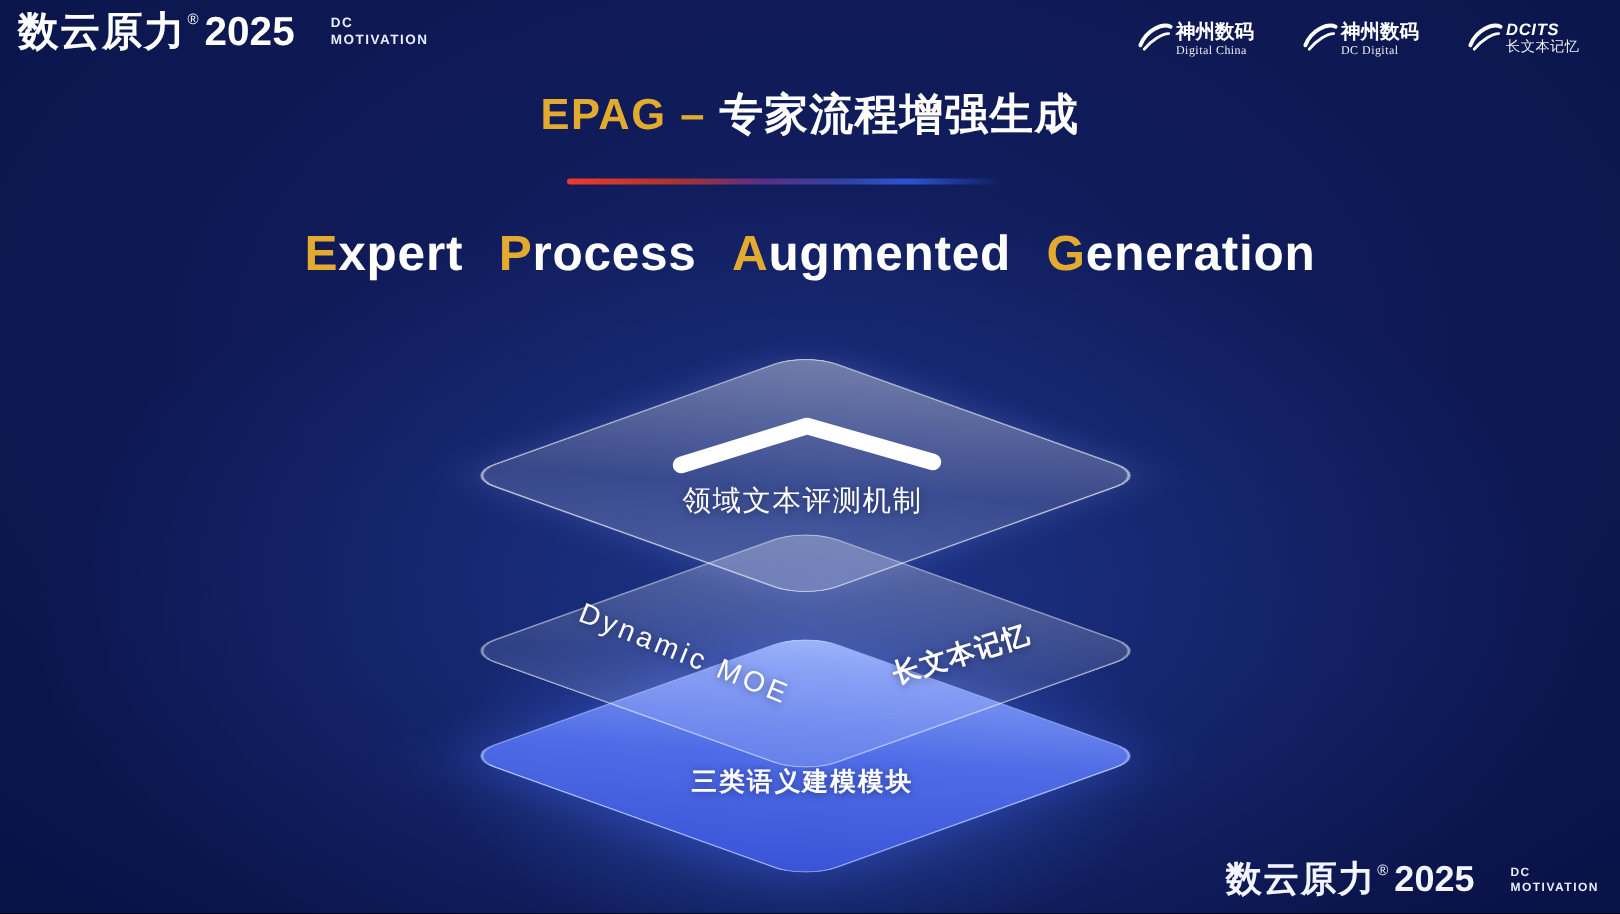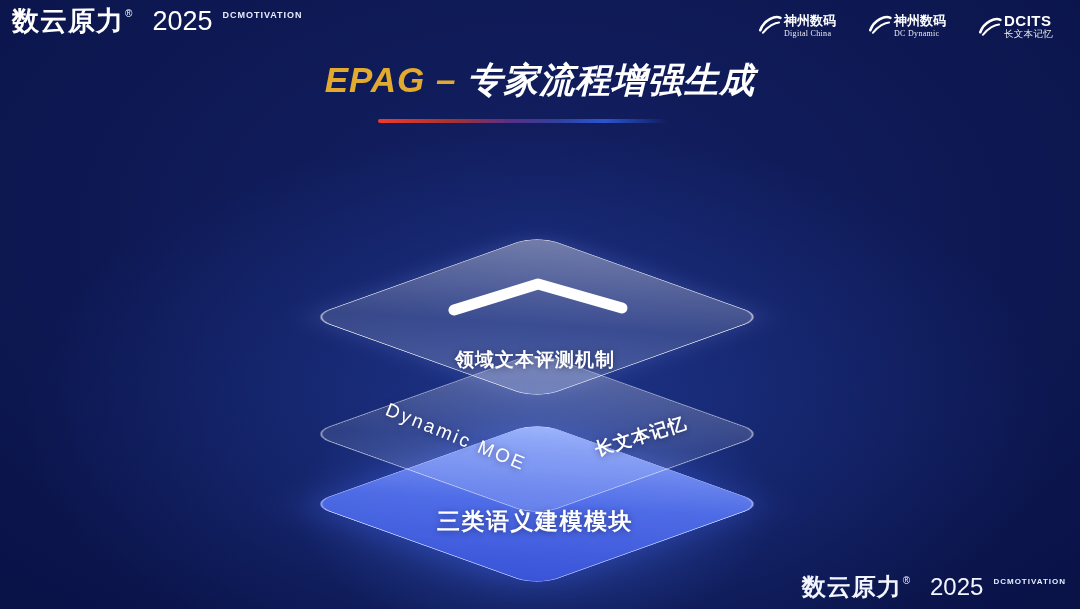--- a/index.html
+++ b/index.html
@@ -9,43 +9,43 @@
     background:
       radial-gradient(ellipse 760px 420px at 50% 68%, rgba(52,92,215,0.38), rgba(52,92,215,0) 68%),
       radial-gradient(ellipse 1500px 950px at 50% 38%, #132063 0%, #0a1348 52%, #050a2c 100%);
   }
 
   
   .brand { display:flex; align-items:flex-start; color:#fff; }
   .brand-top { position:absolute; left:12px; top:8px; }
   .brand-name { font-size:27px; font-weight:800; letter-spacing:1px; line-height:1; }
   .brand-reg { font-size:10px; margin:0 1px; vertical-align:top; }
-  .brand-year { font-size:27px; font-weight:400; line-height:1; margin-left:19px; }
-  .brand-sub { margin-left:10px; margin-top:2px; display:flex; flex-direction:row; font-size:9px; font-weight:600; letter-spacing:1px; line-height:1.25; color:#e8edff; }
+  .brand-year { font-size:27px; font-weight:700; line-height:1; margin-left:3px; }
+  .brand-sub { margin-left:24px; margin-top:2px; display:flex; flex-direction:column; font-size:9px; font-weight:600; letter-spacing:1px; line-height:1.25; color:#e8edff; }
 
   .live-label { position:absolute; left:12px; top:57px; font-size:21px; font-weight:800; color:#fff; letter-spacing:0.5px; }
 
   
-  .epag-heading { position:absolute; left:0; right:0; top:57px; text-align:center; font-size:35px; font-weight:800; color:#fff; letter-spacing:1px;font-style:italic; }
+  .epag-heading { position:absolute; left:0; right:0; top:57px; text-align:center; font-size:29px; font-weight:800; color:#fff; letter-spacing:1px; }
   .gold { color:#e2aa2e; }
 
   .divider { position:absolute; left:378px; top:119px; width:290px; height:4px; border-radius:2px;
     background:linear-gradient(90deg,#ef3b2d 0%,#a9332e 25%,#5a2f86 45%,#32409e 62%,#2b55d0 78%,rgba(40,90,210,0) 100%); }
 
   .main-title { position:absolute; left:0; right:0; top:150px; text-align:center; font-size:33px; font-weight:600; color:#fff; letter-spacing:0.5px; }
   .word { margin:0 7px; white-space:nowrap; }
 
   
   .partner { position:absolute; top:12px; display:flex; align-items:flex-end; gap:1px; color:#fff; }
   .partner svg { width:26px; height:26px; flex:0 0 auto; }
   .p-text { display:flex; flex-direction:column; line-height:1.15; }
   .p-cn { font-size:13px; font-weight:700; }
   .p-en { font-size:8px; opacity:0.92; letter-spacing:0.3px;font-family:Liberation Serif, serif; }
   .p1 { left:757px; } .p2 { left:867px; } .p3 { left:977px; }
-  .p3 .p-cn { font-size:15px; letter-spacing:0.5px; }
+  .p3 .p-cn { font-style:italic; font-size:11px; letter-spacing:0.5px; }
   .p3 .p-en { font-size:9.5px; }
 
   
   .layer { position:absolute; left:375px; width:320px; height:320px; border-radius:30px;
            transform:rotateX(69deg) rotateZ(45deg); }
   .layer-top { top:155px; z-index:26;
     background:linear-gradient(145deg, rgba(255,255,255,0.40) 0%, rgba(222,232,255,0.16) 55%, rgba(205,218,255,0.28) 100%);
     border:2px solid rgba(255,255,255,0.55);
     box-shadow:0 0 40px rgba(140,165,255,0.22); }
   .layer-mid { top:272px; z-index:16;
@@ -55,24 +55,24 @@
     background:linear-gradient(145deg, rgba(152,177,255,0.95) 0%, rgba(82,112,238,0.92) 50%, rgba(58,84,220,0.94) 100%);
     border:2px solid rgba(205,220,255,0.5);
     box-shadow:0 10px 60px rgba(60,90,220,0.45); }
 
   .stack-glow { position:absolute; left:275px; top:370px; width:520px; height:280px; z-index:2;
     background:radial-gradient(ellipse at center, rgba(70,110,230,0.40), rgba(70,110,230,0) 65%); }
 
   .chevron { position:absolute; left:538px; top:297px; transform:translate(-50%,-50%); z-index:30; }
 
   .stack-label { position:absolute; z-index:40; color:#fff; text-shadow:0 1px 6px rgba(0,0,40,0.45); white-space:nowrap; }
-  .lbl-top    { left:535px; top:360px; transform:translate(-50%,-50%); font-size:19px; font-weight:700; letter-spacing:1px; }
+  .lbl-top    { left:535px; top:334px; transform:translate(-50%,-50%); font-size:19px; font-weight:400; letter-spacing:1px; }
   .lbl-mid-l  { left:456px; top:437px; transform:translate(-50%,-50%) rotate(22deg); font-size:19px; font-weight:500; letter-spacing:2.5px; }
   .lbl-mid-r  { left:641px; top:436px; transform:translate(-50%,-50%) rotate(-17deg); font-size:18px; font-weight:600; letter-spacing:1px; }
-  .lbl-bottom { left:535px; top:521px; transform:translate(-50%,-50%); font-size:23px; font-weight:700; letter-spacing:1.5px; }
+  .lbl-bottom { left:535px; top:521px; transform:translate(-50%,-50%); font-size:17px; font-weight:700; letter-spacing:1.5px; }
 
   
   .brand-bottom { position:absolute; right:14px; bottom:10px; color:#f2f5ff; }
   .brand-bottom .brand-name, .brand-bottom .brand-year { font-size:24px; }
   .brand-bottom .brand-sub { font-size:8px; }
 </style>
 </head>
 <body>
 
 <div class="slide">
@@ -89,39 +89,45 @@
 
 
   <div class="epag-heading">
     <span class="gold">EPAG</span>
     <span class="gold">–</span>
     <span>专家流程增强生成</span>
   </div>
 
   <div class="divider"></div>
 
+  <div class="main-title">
+    <span class="word"><span class="gold">E</span><span>xpert</span></span>
+    <span class="word"><span class="gold">P</span><span>rocess</span></span>
+    <span class="word"><span class="gold">A</span><span>ugmented</span></span>
+    <span class="word"><span class="gold">G</span><span>eneration</span></span>
+  </div>
 
   <div class="partner p1">
     <svg viewBox="0 0 40 40">
       <path d="M5 28 C11 12 28 5 36 9" stroke="#fff" stroke-width="4" fill="none" stroke-linecap="round"></path>
       <path d="M9 32 C17 22 28 16 34 16" stroke="#fff" stroke-width="3" fill="none" stroke-linecap="round"></path>
     </svg>
     <span class="p-text">
       <span class="p-cn">神州数码</span>
       <span class="p-en">Digital China</span>
     </span>
   </div>
   <div class="partner p2">
     <svg viewBox="0 0 40 40">
       <path d="M5 28 C11 12 28 5 36 9" stroke="#fff" stroke-width="4" fill="none" stroke-linecap="round"></path>
       <path d="M9 32 C17 22 28 16 34 16" stroke="#fff" stroke-width="3" fill="none" stroke-linecap="round"></path>
     </svg>
     <span class="p-text">
       <span class="p-cn">神州数码</span>
-      <span class="p-en">DC Dynamic</span>
+      <span class="p-en">DC Digital</span>
     </span>
   </div>
   <div class="partner p3">
     <svg viewBox="0 0 40 40">
       <path d="M5 28 C11 12 28 5 36 9" stroke="#fff" stroke-width="4" fill="none" stroke-linecap="round"></path>
       <path d="M9 32 C17 22 28 16 34 16" stroke="#fff" stroke-width="3" fill="none" stroke-linecap="round"></path>
     </svg>
     <span class="p-text">
       <span class="p-cn">DCITS</span>
       <span class="p-en">长文本记忆</span>

